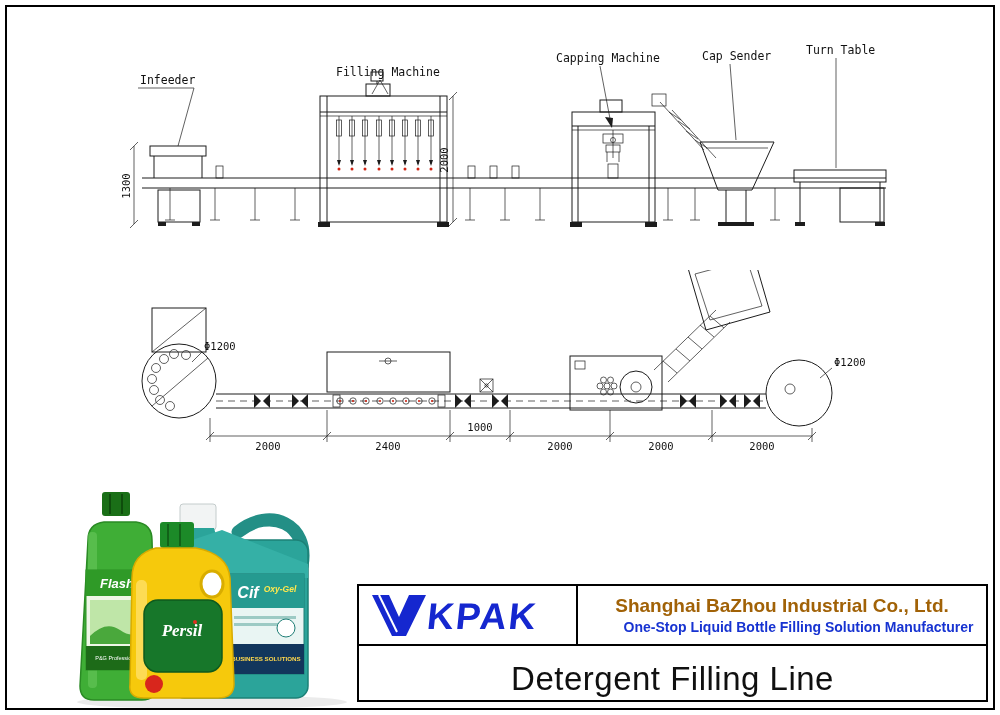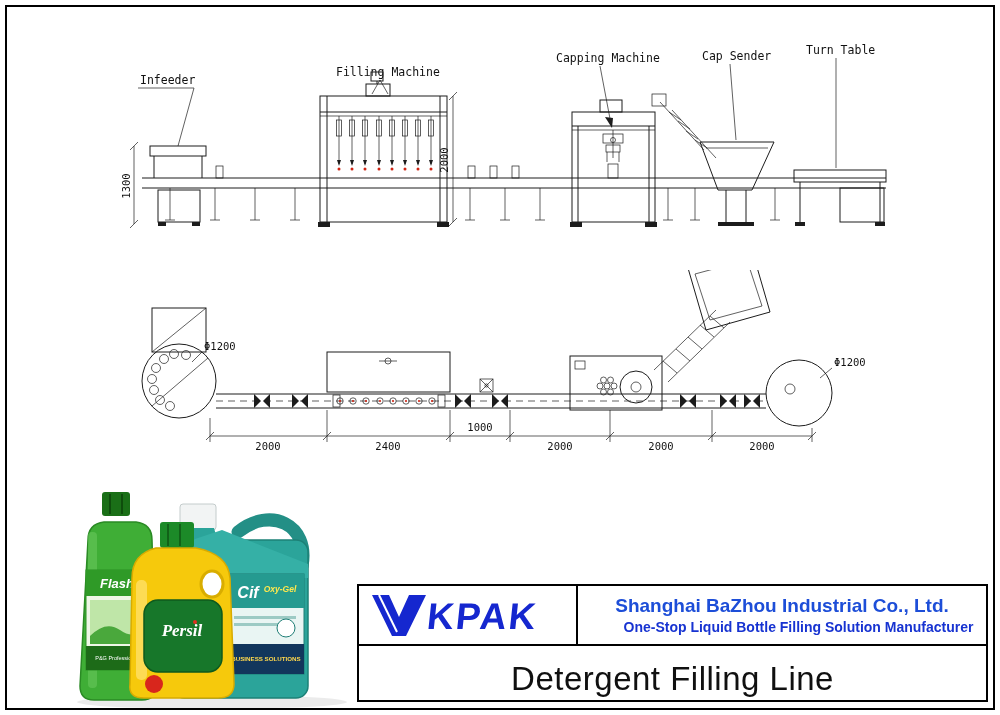--- a/index.html
+++ b/index.html
@@ -18,21 +18,21 @@
   .elev { top:0; }
   .plan { top:270px; }
   .prod { left:62px; top:478px; }
 
   .titleblock { position:absolute; left:357px; top:584px; width:631px; height:118px;
                 border:2px solid #000; box-sizing:border-box; display:flex; flex-direction:column; background:#fff; }
   .tb-top { display:flex; height:60px; border-bottom:2px solid #000; box-sizing:border-box; }
   .tb-logo { width:219px; border-right:2px solid #000; box-sizing:border-box;
              display:flex; align-items:center; justify-content:center; background:#fff; }
   .tb-company { flex:1; display:flex; flex-direction:column; align-items:center; justify-content:center; gap:2px; }
-  .tb-company .name { font-size:19px; font-weight:bold; color:#1d4ed8; white-space:nowrap; }
+  .tb-company .name { font-size:19px; font-weight:bold; color:#a16207; white-space:nowrap; }
   .tb-company .tagline { font-size:14px; font-weight:bold; color:#1733d1; white-space:nowrap;margin-left:33px; }
   .tb-title { flex:1; display:flex; align-items:center; justify-content:center;margin-top:11px; }
   .tb-title .big { font-size:33px; color:#101010; letter-spacing:.5px; white-space:nowrap; }
 
   .logo-letters { font-family:"Liberation Sans", sans-serif; font-weight:800; font-size:37px; fill:#1527cf; letter-spacing:2px; }
 </style>
 </head>
 <body>
 
 <div class="page">

